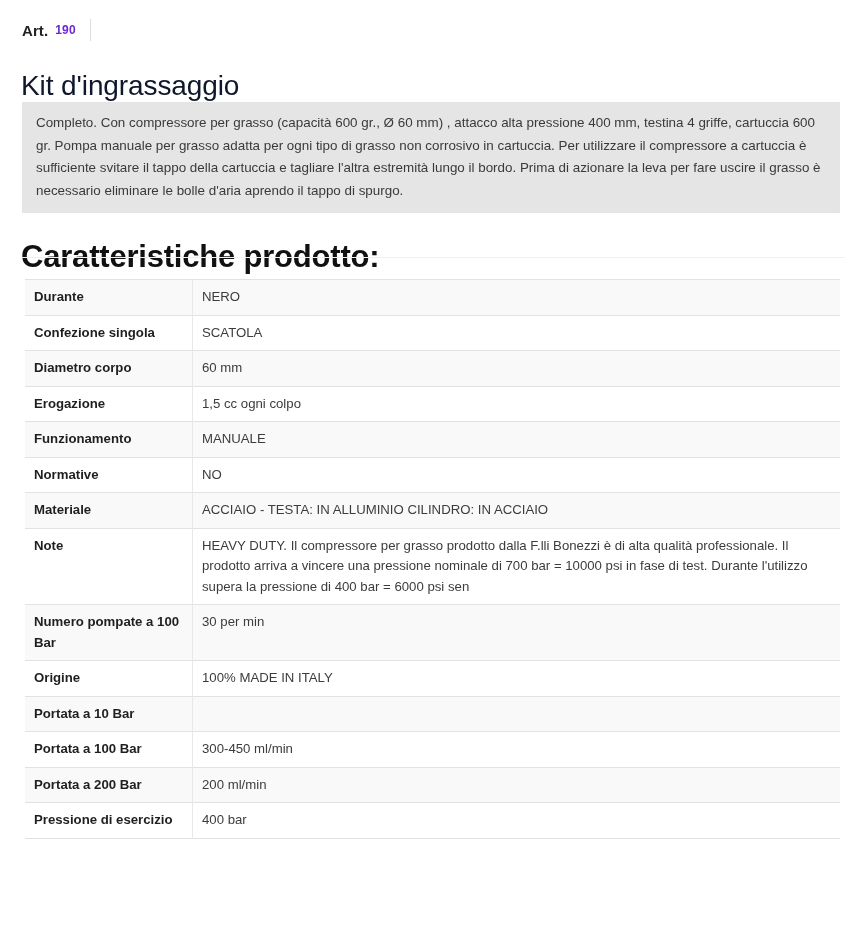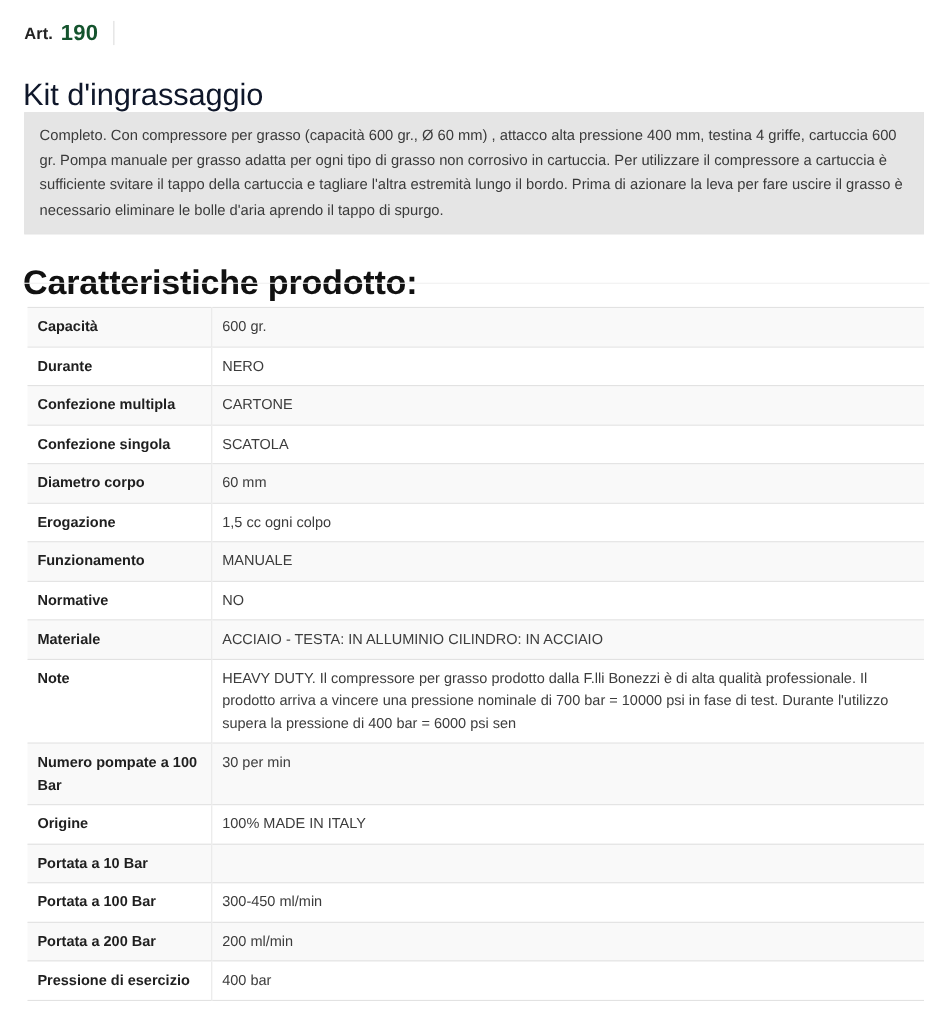--- a/index.html
+++ b/index.html
@@ -31,23 +31,23 @@
     align-items: center;
     height: 24px;
   }
   .art-label {
     font-size: 15px;
     font-weight: bold;
     color: #222222;
     letter-spacing: 0.1px;
   }
   .art-number {
-    font-size: 20px;
-    font-weight: bold;
-    color: #14532d;
+    font-size: 12px;
+    font-weight: bold;
+    color: #6d28d9;
     margin-left: 7px;
     letter-spacing: 0.2px;
   }
   .art-divider {
     width: 1px;
     height: 22px;
     background: #dddddd;
     margin-left: 14px;
   }
 
@@ -160,30 +160,22 @@
     <div class="desc-text">Completo. Con compressore per grasso (capacità 600 gr., Ø 60 mm) , attacco alta pressione 400 mm, testina 4 griffe, cartuccia 600 gr. Pompa manuale per grasso adatta per ogni tipo di grasso non corrosivo in cartuccia. Per utilizzare il compressore a cartuccia è sufficiente svitare il tappo della cartuccia e tagliare l'altra estremità lungo il bordo. Prima di azionare la leva per fare uscire il grasso è necessario eliminare le bolle d'aria aprendo il tappo di spurgo.</div>
   </div>
 
   <h2 class="section-heading">Caratteristiche prodotto:</h2>
   <div class="heading-rule"></div>
 
   <div class="spec-table-wrap">
     <table class="spec-table">
       <tbody id="spec-body">
           <tr>
-            <td class="spec-key">Capacità</td>
-            <td class="spec-val">600 gr.</td>
-          </tr>
-          <tr>
             <td class="spec-key">Durante</td>
             <td class="spec-val">NERO</td>
-          </tr>
-          <tr>
-            <td class="spec-key">Confezione multipla</td>
-            <td class="spec-val">CARTONE</td>
           </tr>
           <tr>
             <td class="spec-key">Confezione singola</td>
             <td class="spec-val">SCATOLA</td>
           </tr>
           <tr>
             <td class="spec-key">Diametro corpo</td>
             <td class="spec-val">60 mm</td>
           </tr>
           <tr>

